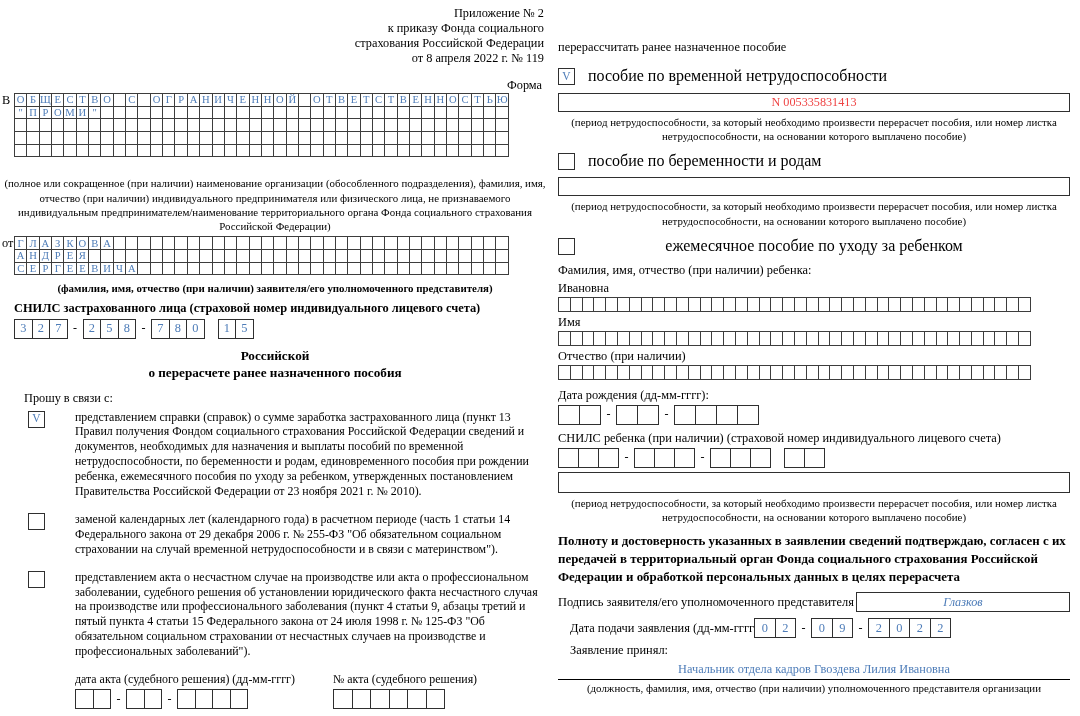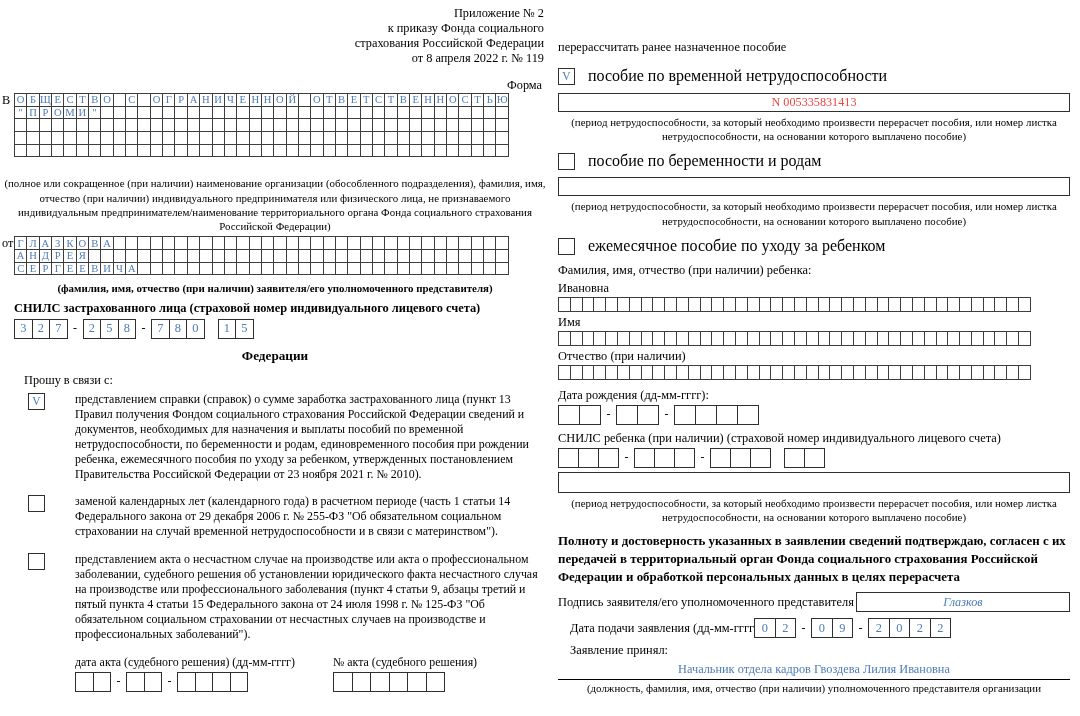--- a/index.html
+++ b/index.html
@@ -76,21 +76,21 @@
   .boxfield{
     box-sizing:border-box;border:1.3px solid #2f2f2f;height:19px;
     display:flex;align-items:center;justify-content:center;
     color:#ef4444;font-size:12.2px;
   }
   .mt-chk1{margin-top:12px;}
   .mt-field1{margin-top:8px;}
   .mt-cap{margin-top:3px;}
   .mt-chk2{margin-top:9px;}
   .mt-field2{margin-top:7px;}
-  .mt-chk3{margin-top:9px;}
+  .mt-chk3{margin-top:9px;text-align:center;}
   .child-intro{margin-top:8px;font-size:12.4px;line-height:15px;}
   .child-label{margin-top:3px;font-size:12.4px;line-height:15px;}
   .child-row{margin-top:1px;}
   .birth-label{margin-top:8px;font-size:12.4px;line-height:15px;}
   .birth-cells{margin-top:2px;--cw:22px;}
   .child-snils-label{margin-top:6px;font-size:12.4px;line-height:15px;}
   .child-snils-cells{margin-top:2px;--cw:21px;}
   .mt-chk4{margin-top:6px;}
   .field4{margin-top:4px;height:21px;}
   .confirm{margin-top:8px;font-weight:bold;font-size:12.9px;line-height:18px;}
@@ -500,21 +500,22 @@
           <div class="dcell">0</div>
         </span>
       <span class="gap"></span>
       <span class="cgroup">
           <div class="dcell">1</div>
           <div class="dcell">5</div>
         </span>
     </div>
 
     <div class="title">
-      <div>Федерации</div>
+      <div>Российской</div>
+      <div>о перерасчете ранее назначенного пособия</div>
     </div>
 
     <div class="request-intro">Прошу в связи с:</div>
 
     <div class="reason">
       <div class="checkbox">V</div>
       <div class="reason-text">представлением справки (справок) о сумме заработка застрахованного лица (пункт 13 Правил получения Фондом социального страхования Российской Федерации сведений и документов, необходимых для назначения и выплаты пособий по временной нетрудоспособности, по беременности и родам, единовременного пособия при рождении ребенка, ежемесячного пособия по уходу за ребенком, утвержденных постановлением Правительства Российской Федерации от 23 ноября 2021 г. № 2010).</div>
     </div>
 
     <div class="reason">

